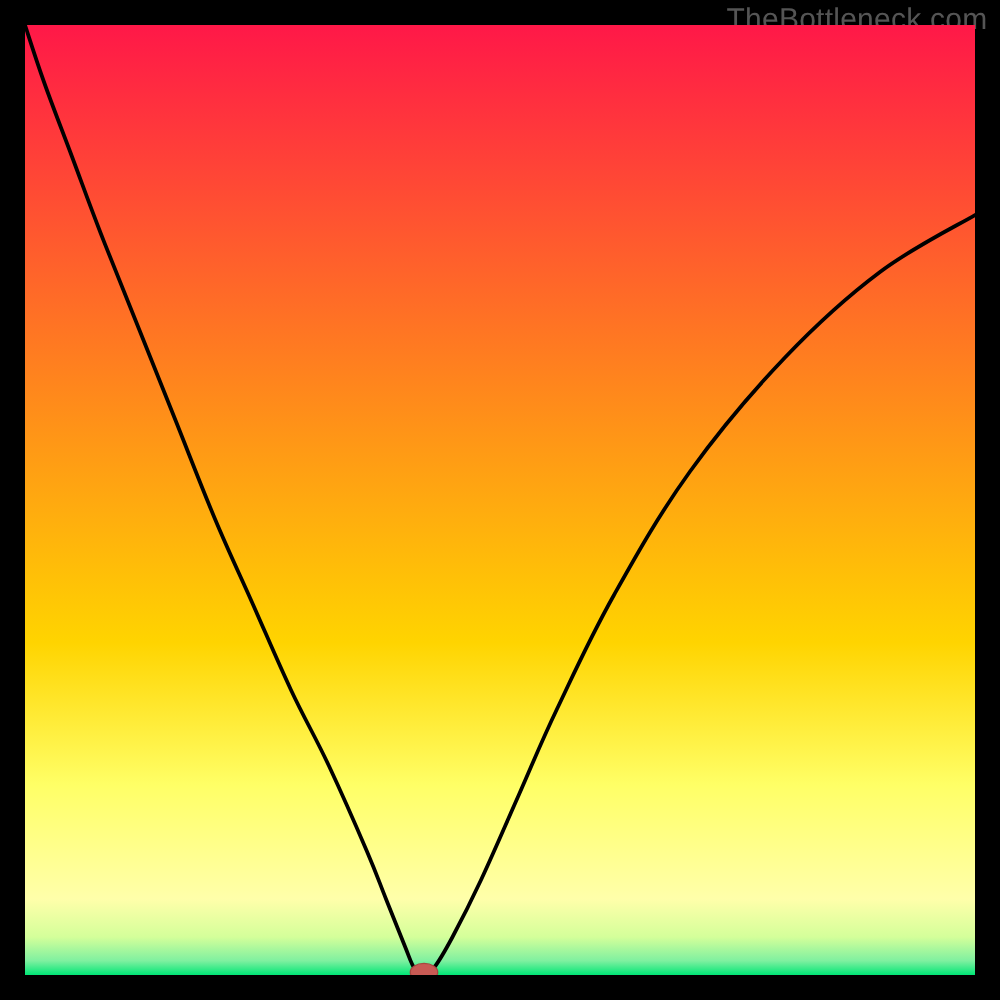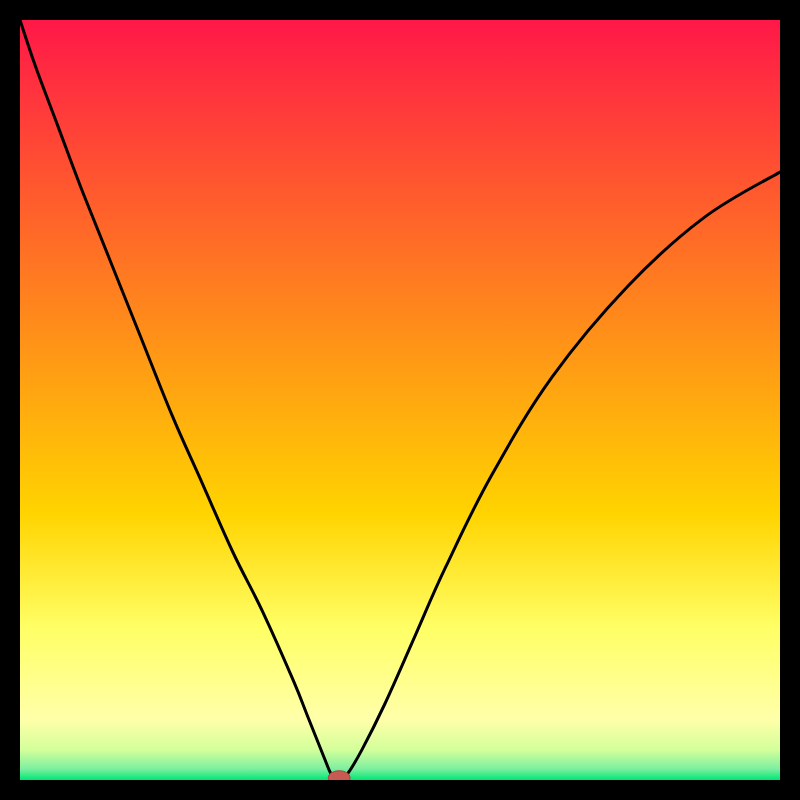--- a/index.html
+++ b/index.html
@@ -39,20 +39,21 @@
     font-weight: 500;
     letter-spacing: 0.2px;
     user-select: none;
   }
 </style>
 </head>
 <body>
 
 <div class="outer">
 
+  <div class="watermark">TheBottleneck.com</div>
 
   <div class="plot">
     <svg viewBox="0 0 760 760" preserveAspectRatio="none">
       <defs>
         <linearGradient id="bg-grad" x1="0" y1="0" x2="0" y2="1">
           <stop id="g0" offset="0%" stop-color="#ff1848"></stop>
           <stop id="g1" offset="40%" stop-color="#ff8c1a"></stop>
           <stop id="g2" offset="65%" stop-color="#ffd400"></stop>
           <stop id="g3" offset="80%" stop-color="#ffff66"></stop>
           <stop id="g4" offset="92%" stop-color="#ffffaa"></stop>

